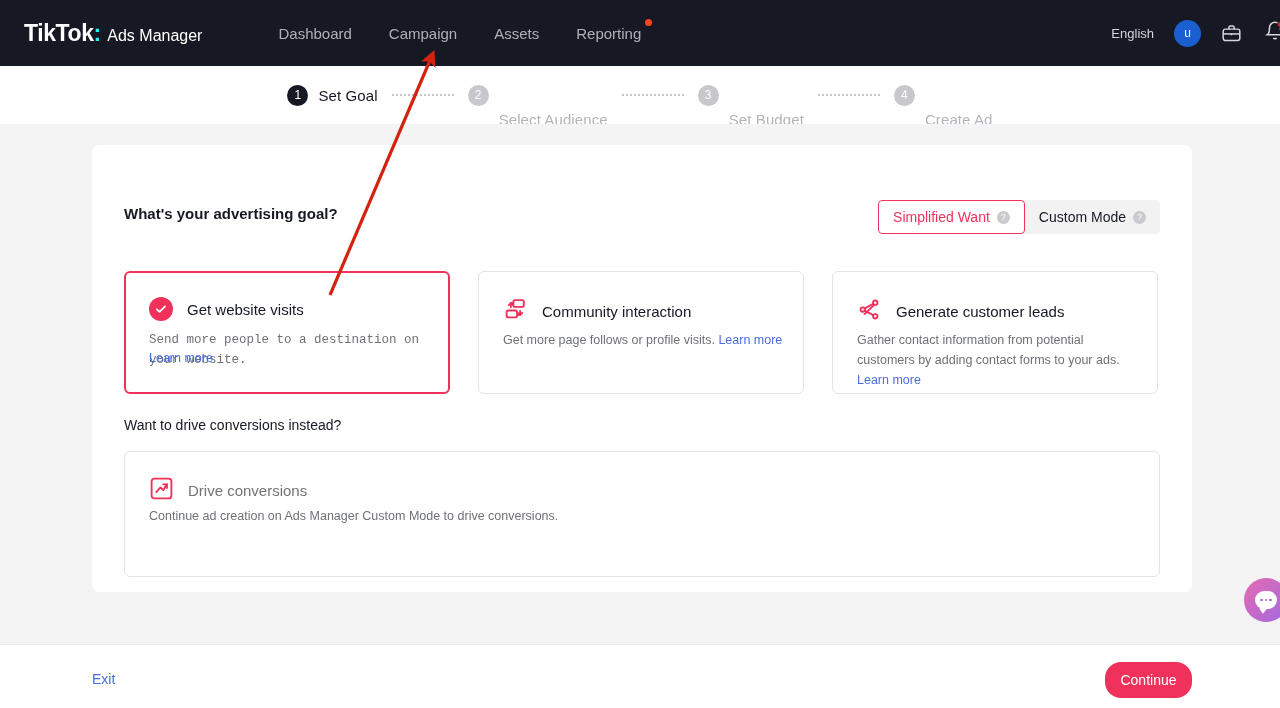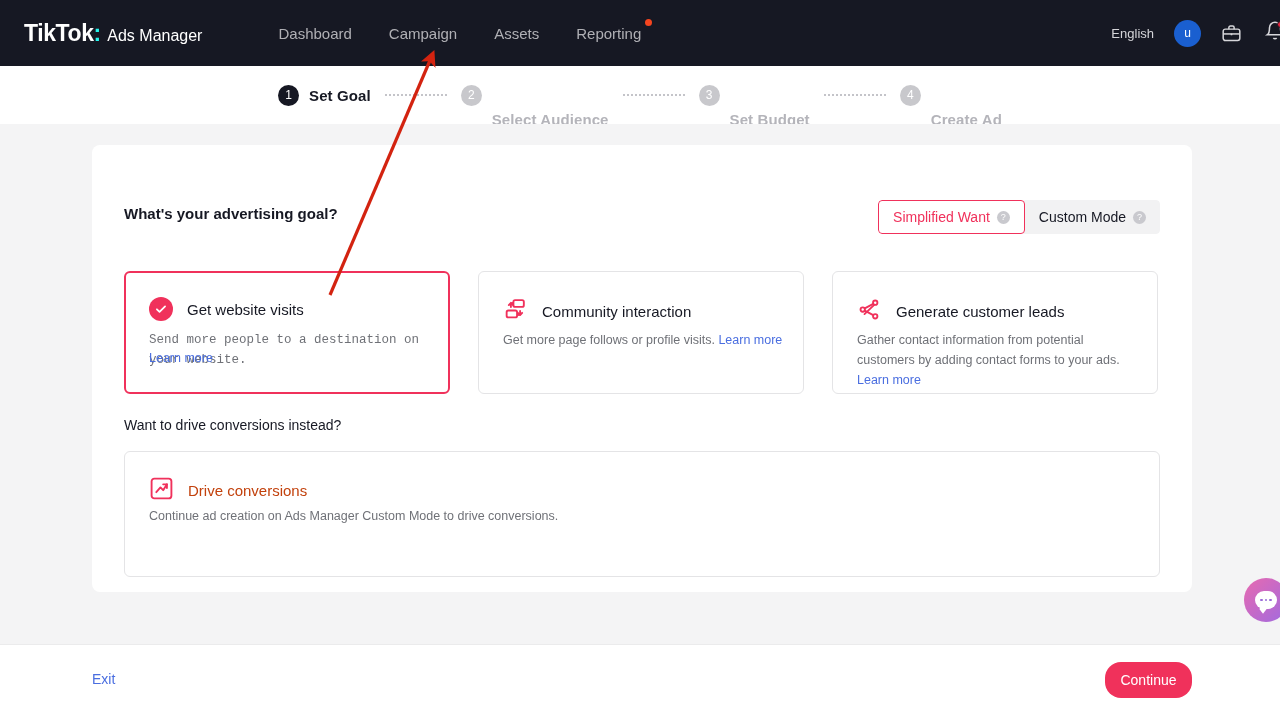--- a/index.html
+++ b/index.html
@@ -81,21 +81,21 @@
   }
   .step { display: flex; align-items: center; }
   .step-num {
     width: 21px; height: 21px; border-radius: 50%;
     font-size: 12px; color: #ffffff;
     display: flex; align-items: center; justify-content: center;
     font-weight: 500;
   }
   .step.active .step-num { background: #161823; }
   .step.inactive .step-num { background: #c8c8cc; }
-  .step-label { font-size: 15px; font-weight: bold; margin-left: 10px; letter-spacing: 0.1px; }
+  .step-label { font-size: 15px; font-weight: normal; margin-left: 10px; letter-spacing: 0.1px; }
   .step.active .step-label { color: #161823; }
   .step.inactive .step-label { color: #b4b4ba; margin-top: 48px; }
   .step-sep {
     width: 62px; height: 0;
     border-top: 2px dotted #c4c4c9;
     margin: 0 14px;
   }
 
   
   .page {
@@ -172,21 +172,21 @@
     position: absolute; top: 272px; left: 32px;
     font-size: 14px; color: #161823;
   }
   .conv-card {
     position: absolute; top: 306px; left: 32px;
     width: 1036px; height: 126px;
     border: 1px solid #e4e4e6; border-radius: 6px;
     background: #ffffff; cursor: pointer;
   }
   .conv-head { position: absolute; top: 24px; left: 24px; display: flex; align-items: center; }
-  .conv-title-txt { font-size: 15px; color: #c2410c; margin-left: 14px; }
+  .conv-title-txt { font-size: 15px; color: #737373; margin-left: 14px; }
   .conv-desc {
     position: absolute; top: 57px; left: 24px;
     font-size: 12.5px; color: #6f7177;
   }
 
   
   .footer {
     position: absolute; top: 644px; left: 0;
     width: 1280px; height: 64px;
     background: #ffffff; border-top: 1px solid #ebebec;

